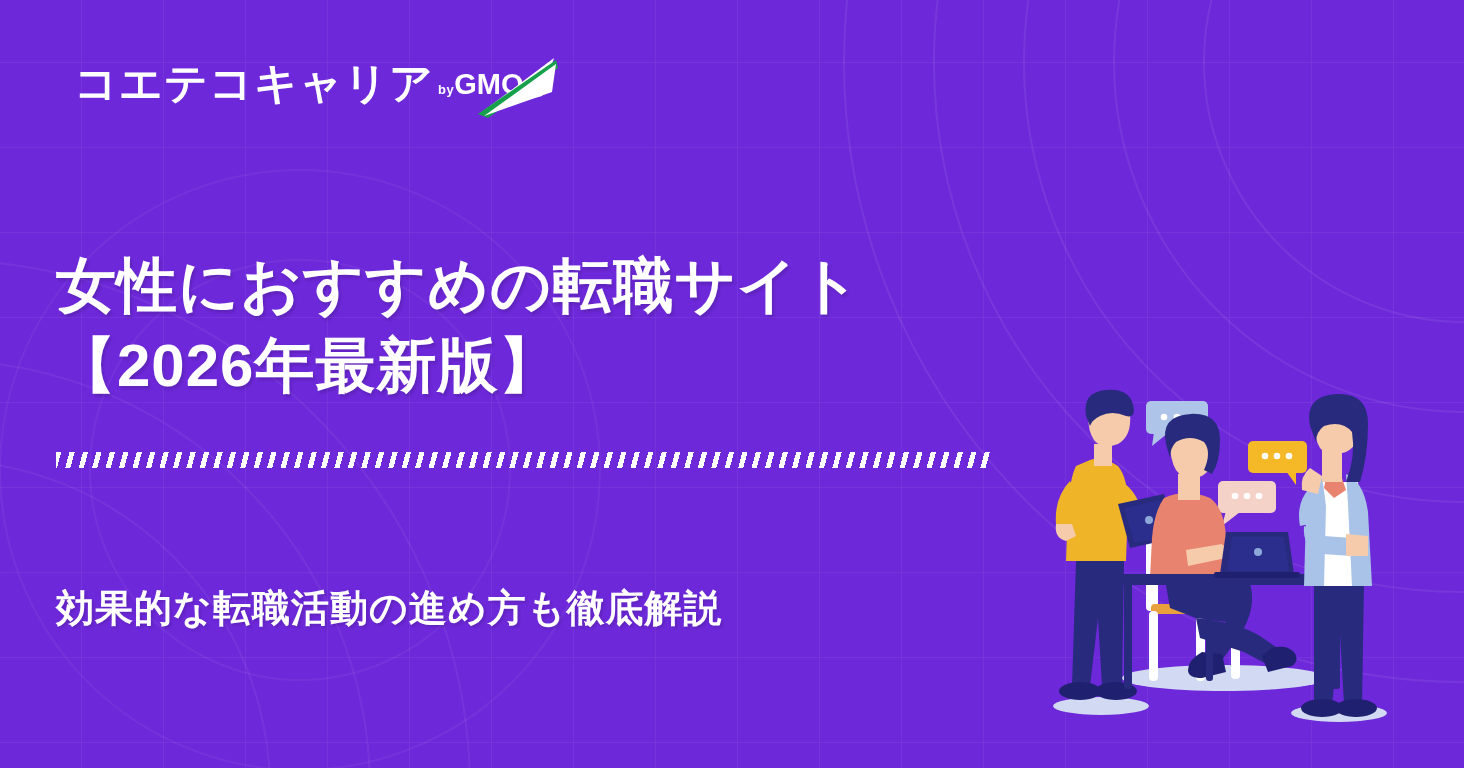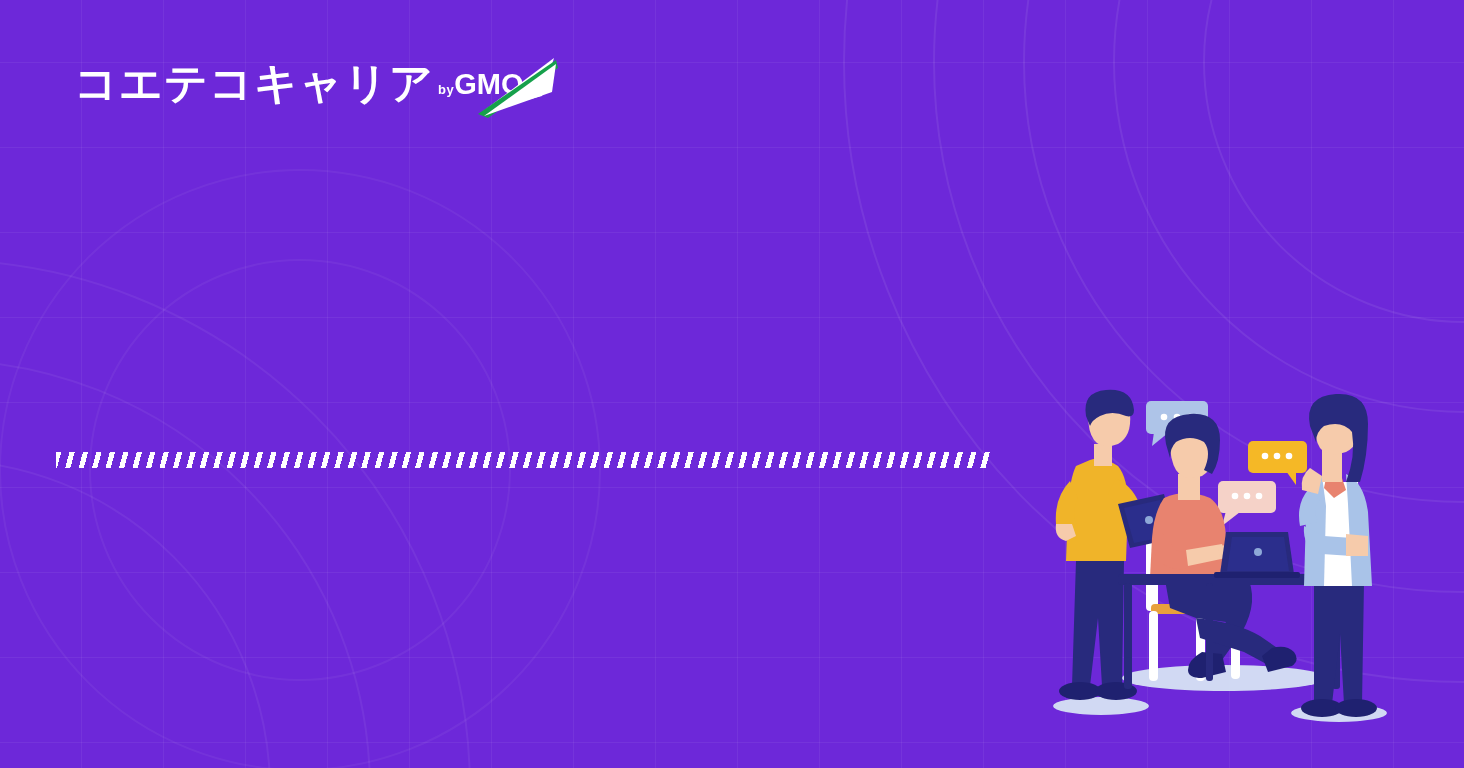--- a/index.html
+++ b/index.html
@@ -159,23 +159,26 @@
     <svg id="logo-arrow" viewBox="0 0 96 74" aria-hidden="true">
       <path d="M10 56 L82 2 L70 40 Z" fill="#ffffff"></path>
       <path d="M6 58 L84 4 L86 12 L16 62 Z" fill="#16a04b"></path>
       <path d="M12 60 L84 8 L80 36 Z" fill="#ffffff"></path>
     </svg>
     <span id="logo-bygmo">
       <span>by</span><span class="gmo">GMO</span>
     </span>
   </div>
 
+  <h1 id="headline">女性におすすめの転職サイト
+【2026年最新版】</h1>
 
   <div id="divider"></div>
 
+  <p id="subtitle">効果的な転職活動の進め方も徹底解説</p>
 
   <div id="illustration">
     <svg viewBox="0 0 350 348" aria-hidden="true">
 
       <ellipse cx="178" cy="292" rx="102" ry="13" fill="#dcecf5" opacity="0.9"></ellipse>
       <ellipse cx="55" cy="320" rx="48" ry="9" fill="#dcecf5" opacity="0.9"></ellipse>
       <ellipse cx="293" cy="327" rx="48" ry="9" fill="#dcecf5" opacity="0.9"></ellipse>
 
       <g>
         <rect x="100" y="15" width="62" height="33" rx="5" fill="#aec4e8"></rect>

